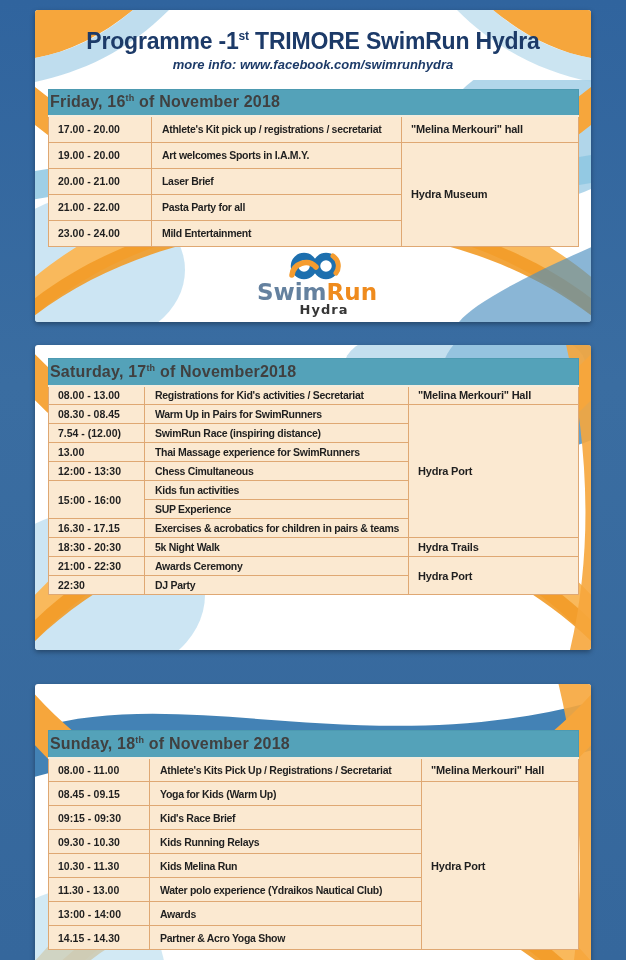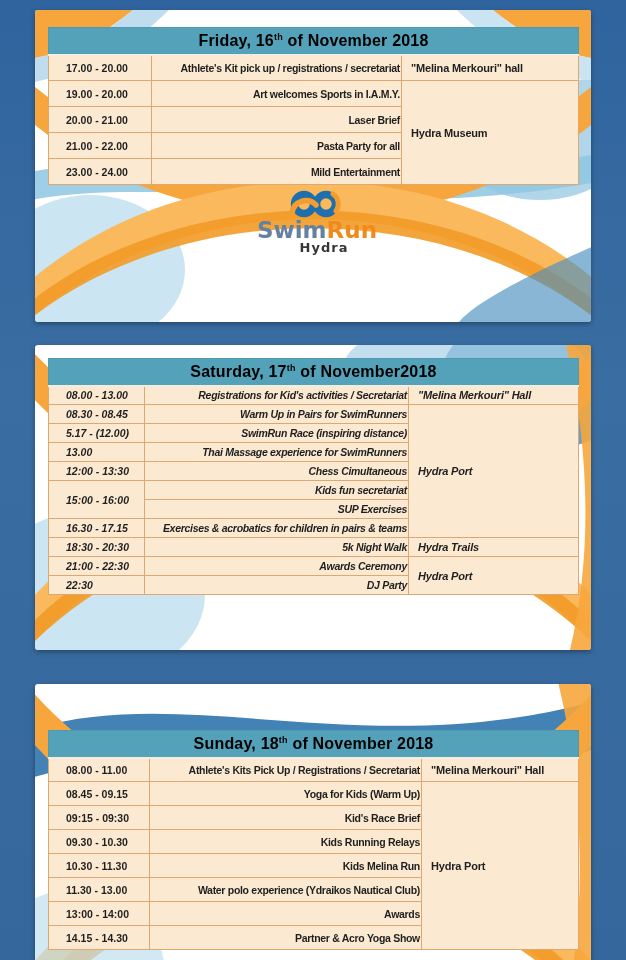--- a/index.html
+++ b/index.html
@@ -32,35 +32,35 @@
   .subtitle{
     margin-top:3px;font-size:13px;font-weight:bold;font-style:italic;color:#1c3a68;
   }
 
   
   table.sched{
     border-collapse:collapse;table-layout:fixed;width:530px;margin-left:13px;
     background:transparent;
   }
   .day-head{
-    background:#54a2b9;color:#000000;text-align:center;
+    background:#54a2b9;color:#404040;text-align:left;
     font-size:16px;font-weight:bold;letter-spacing:0.2px;
     border:1px solid #4d9ab1;border-bottom:2px solid #f4ecdc;
   }
   .day-head sup{font-size:9px;}
   td{
     background:#fbe9d1;border:1px solid #dfa873;
     color:#1f1f1f;font-weight:bold;vertical-align:middle;
     overflow:hidden;white-space:nowrap;
   }
-  td.time{font-size:10.5px;padding-left:17px;width:auto;}
-  td.event{font-size:10.5px;letter-spacing:-0.3px;padding-left:10px;text-align:right;}
+  td.time{font-size:10.5px;padding-left:9px;width:auto;}
+  td.event{font-size:10.5px;letter-spacing:-0.3px;padding-left:10px;}
   td.venue{font-size:11px;letter-spacing:-0.2px;padding-left:9px;}
   .t-fri thead tr{height:27px;} .t-fri tbody tr{height:26px;}
-  .t-sat thead tr{height:27px;padding-left:11px;} .t-sat tbody tr{height:19px;font-style:italic;}
+  .t-sat thead tr{height:27px;padding-left:11px;} .t-sat tbody tr{height:19px;}
   .t-sun thead tr{height:27px;} .t-sun tbody tr{height:24px;border-radius:7px;}
   .t-fri{margin-top:17px;}
   .t-sat{margin-top:13px;}
   .t-sun{margin-top:46px;}
 
   
   .logo-wrap{text-align:center;margin-top:4px;margin-left:8px;}
 </style>
 </head>
 <body>
@@ -80,20 +80,24 @@
       <ellipse cx="505" cy="50" rx="95" ry="70" fill="#a9d2e8" opacity="0.9"></ellipse>
       <ellipse cx="55" cy="190" rx="95" ry="75" fill="#bfdff0" opacity="0.8"></ellipse>
       <path d="M-5,92 C140,64 330,116 561,74 L561,102 C330,144 140,94 -5,120 Z" fill="#8ec7e2" opacity="0.85"></path>
       <path d="M-5,3 C150,132 406,132 561,3 L561,41 C406,170 150,170 -5,41 Z" fill="#f6a63c"></path>
       <path d="M-5,239 C150,106 406,106 561,239 L561,201 C406,68 150,68 -5,201 Z" fill="#f9b95c"></path>
       <path d="M-5,239 C150,118 406,118 561,239 L561,222 C406,100 150,100 -5,222 Z" fill="#f29b27" opacity="0.9"></path>
       <path d="M561,165 C490,196 438,224 424,242 L561,242 Z" fill="#4b8fc0" opacity="0.65"></path>
     </svg>
 
     <div class="content">
+      <div class="title-wrap">
+        <h1 class="main-title"><span>Programme -1</span><sup>st</sup><span> TRIMORE SwimRun Hydra</span></h1>
+        <div class="subtitle">more info: www.facebook.com/swimrunhydra</div>
+      </div>
 
       <table class="sched t-fri">
         <colgroup>
             <col style="width:103px">
             <col style="width:250px">
             <col style="width:177px">
           </colgroup>
         <thead>
           <tr>
             <th class="day-head" colspan="3"><span>Friday, 16</span><sup>th</sup><span> of November 2018</span></th>
@@ -167,37 +171,37 @@
               <td class="time">08.00 - 13.00</td>
               <td class="event">Registrations for Kid's activities / Secretariat</td>
               <td class="venue">"Melina Merkouri" Hall</td>
             </tr>
             <tr>
               <td class="time">08.30 - 08.45</td>
               <td class="event">Warm Up in Pairs for SwimRunners</td>
               <td class="venue" rowspan="7">Hydra Port</td>
             </tr>
             <tr>
-              <td class="time">5.17 - (12.00)</td>
+              <td class="time">7.54 - (12.00)</td>
               <td class="event">SwimRun Race (inspiring distance)</td>
             </tr>
             <tr>
               <td class="time">13.00</td>
               <td class="event">Thai Massage experience for SwimRunners</td>
             </tr>
             <tr>
               <td class="time">12:00 - 13:30</td>
               <td class="event">Chess Cimultaneous</td>
             </tr>
             <tr>
               <td class="time" rowspan="2">15:00 - 16:00</td>
-              <td class="event">Kids fun secretariat</td>
-            </tr>
-            <tr>
-              <td class="event">SUP Exercises</td>
+              <td class="event">Kids fun activities</td>
+            </tr>
+            <tr>
+              <td class="event">SUP Experience</td>
             </tr>
             <tr>
               <td class="time">16.30 - 17.15</td>
               <td class="event">Exercises &amp; acrobatics for children in pairs &amp; teams</td>
             </tr>
             <tr>
               <td class="time">18:30 - 20:30</td>
               <td class="event">5k Night Walk</td>
               <td class="venue">Hydra Trails</td>
             </tr>

